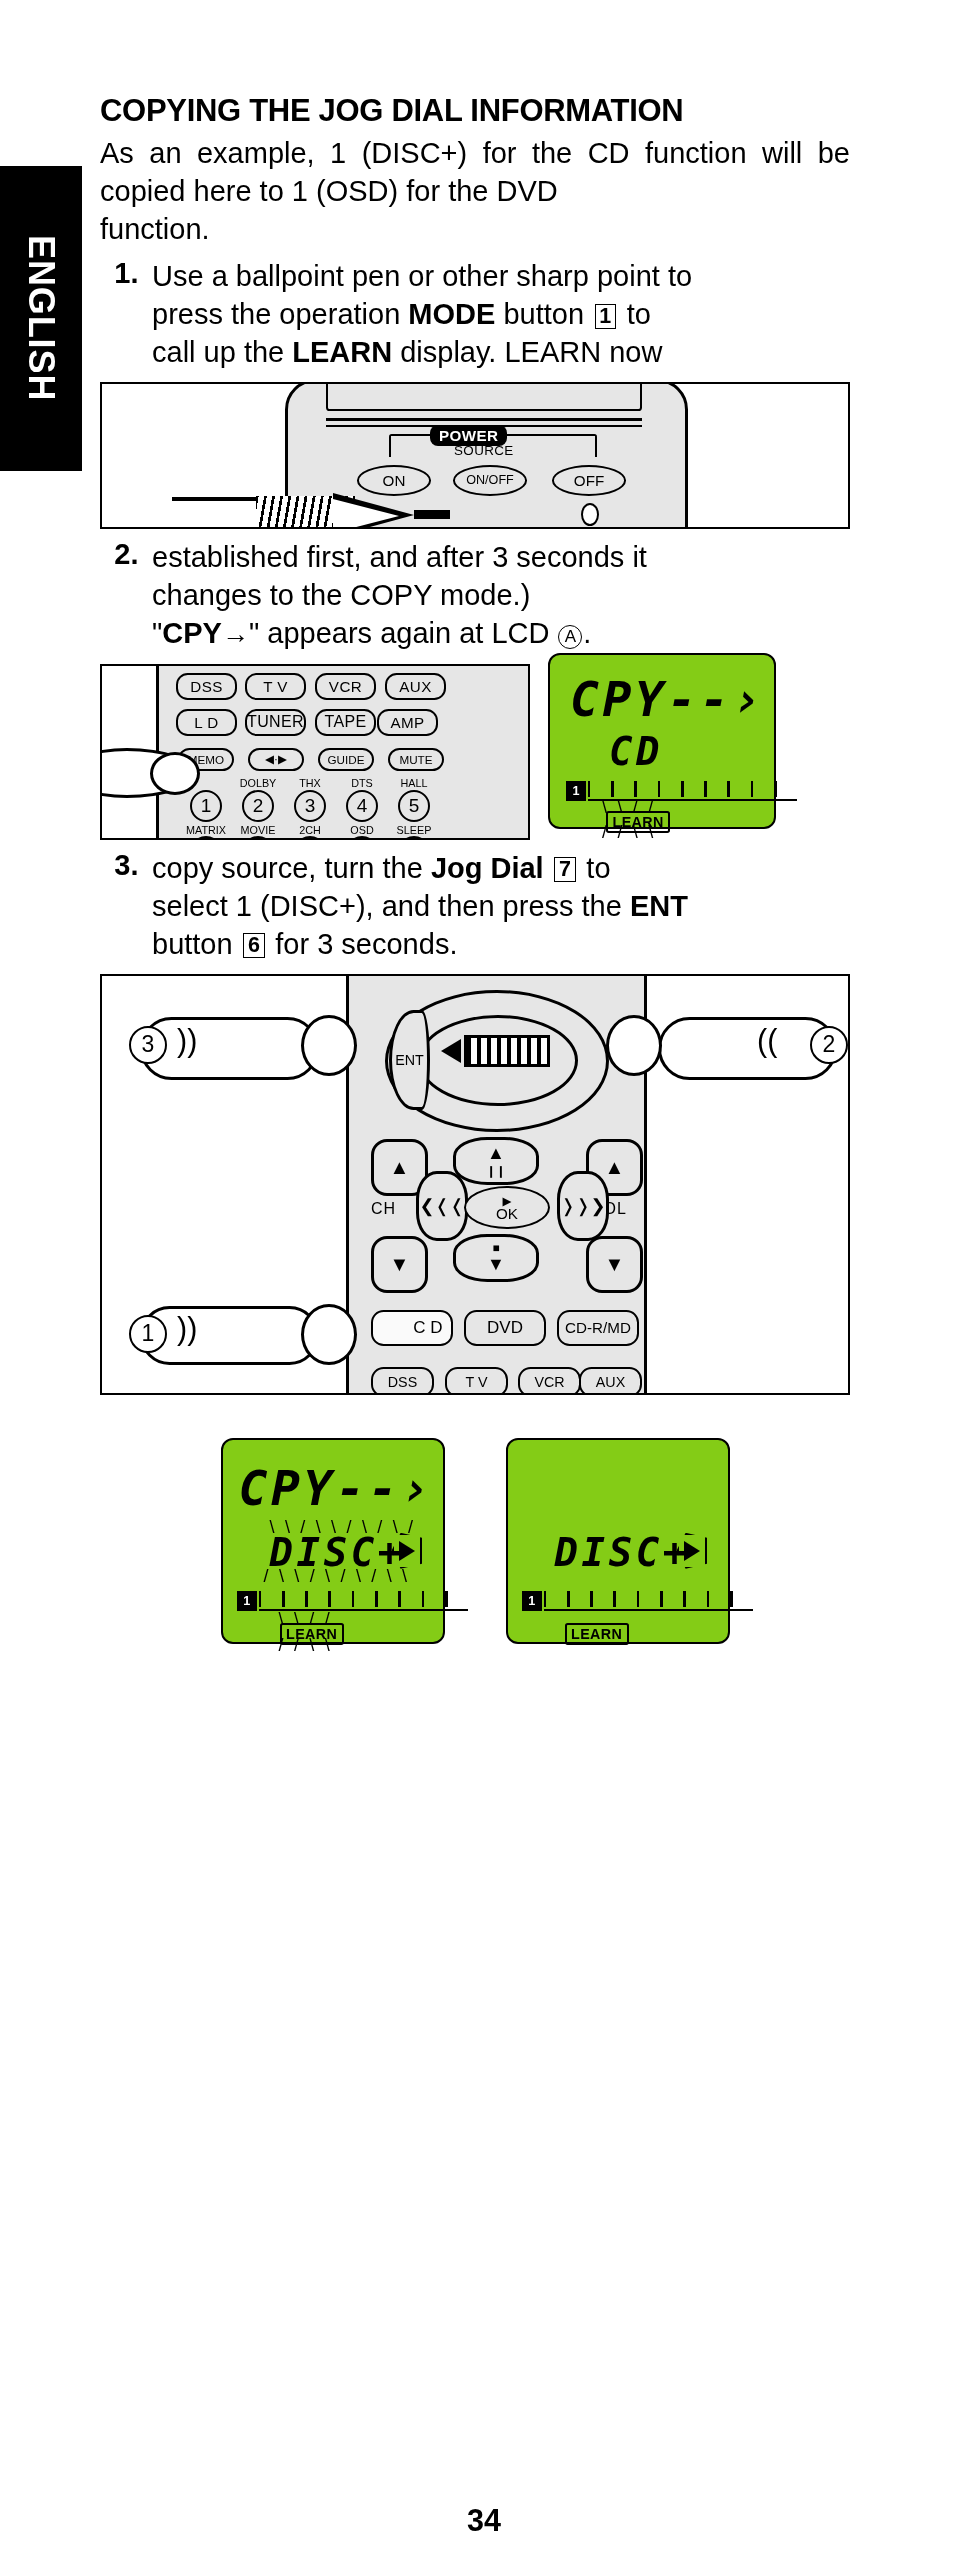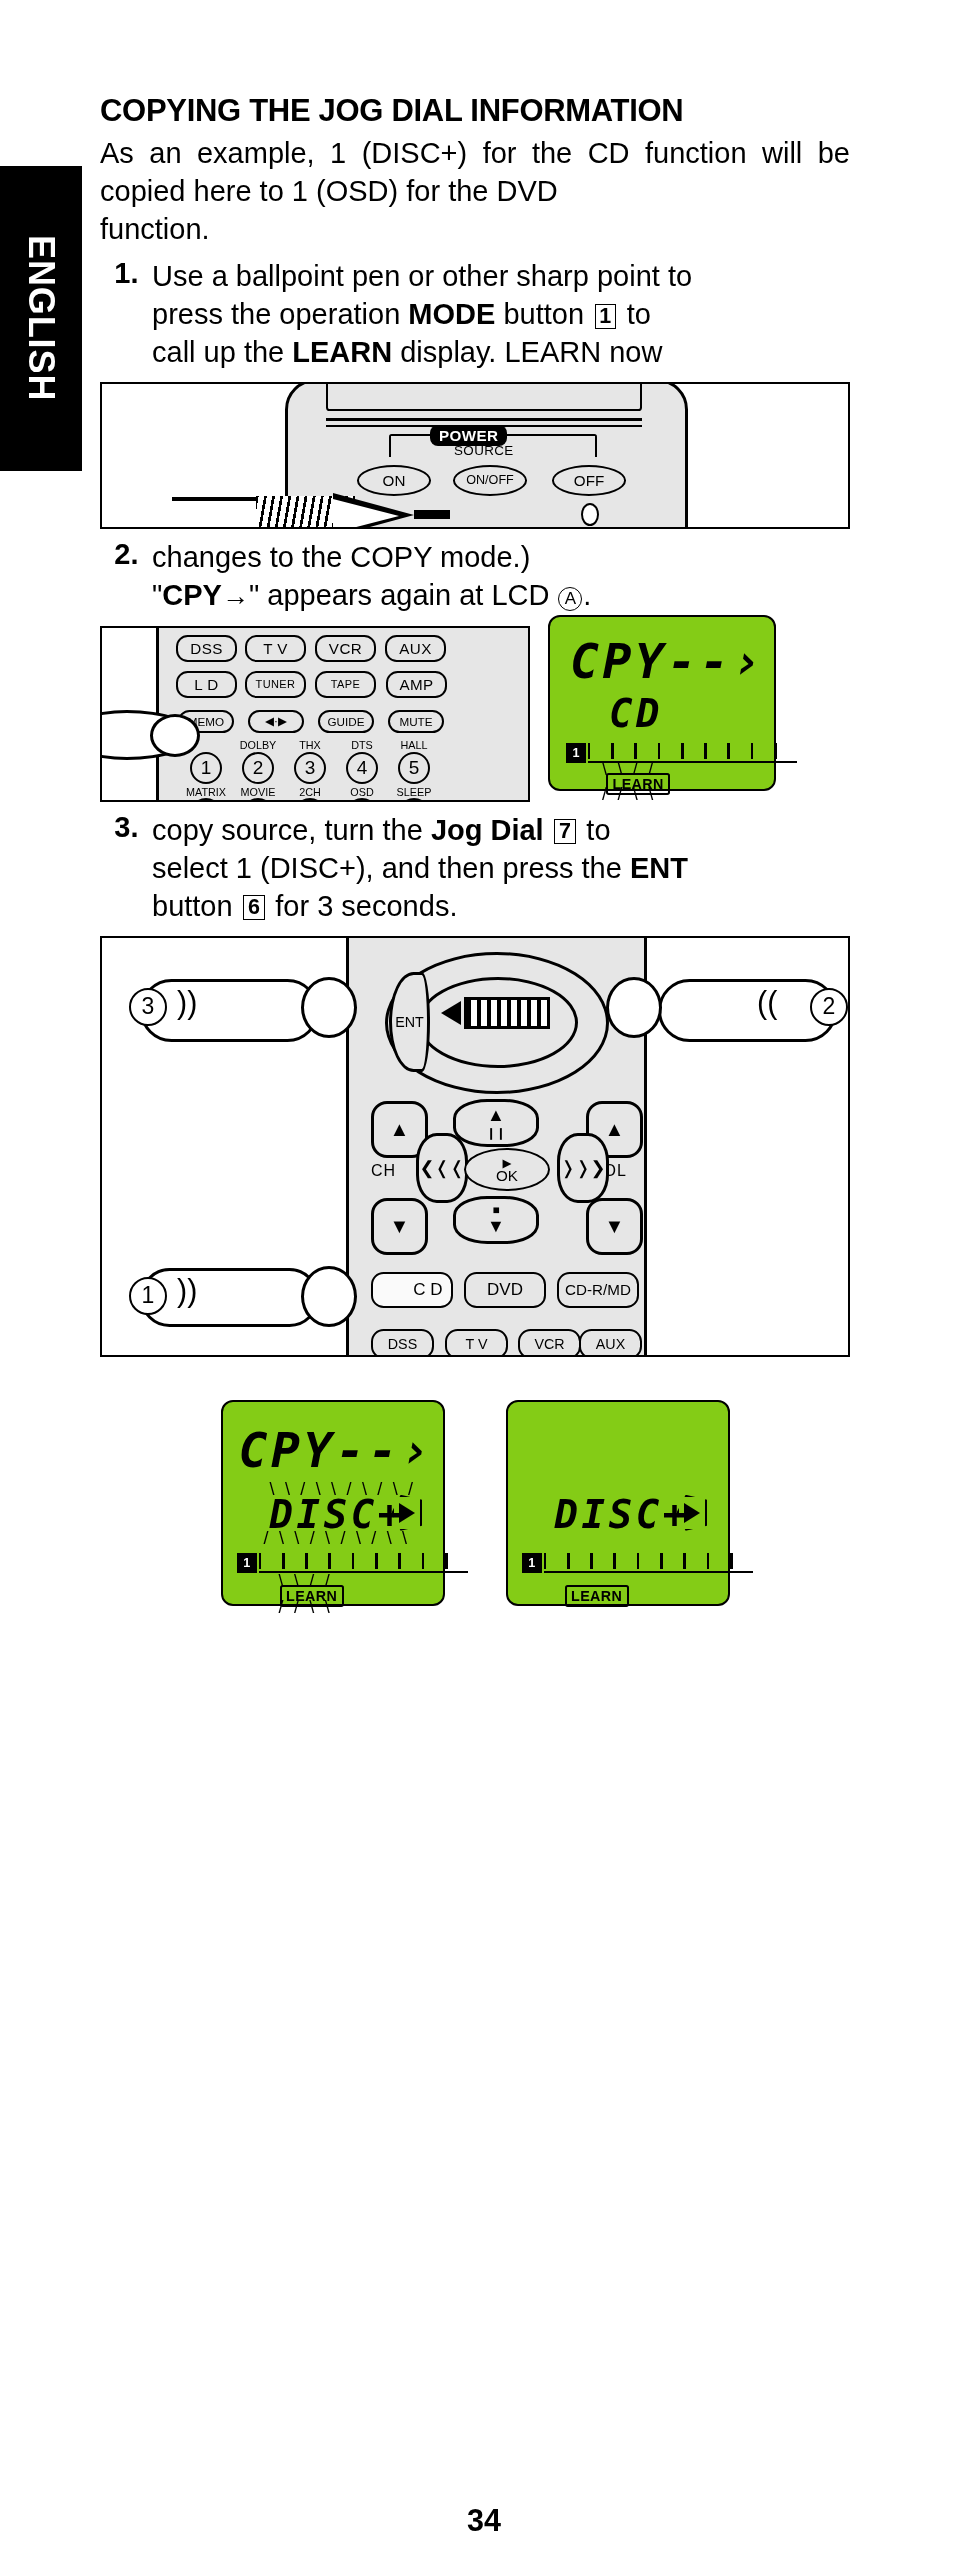--- a/index.html
+++ b/index.html
@@ -133,21 +133,21 @@
   #fig2 .panel{
     position:absolute; left:54px; top:0; width:375px; height:176px;
     background:#e6e6e6; border-left:3.6px solid #000;
   }
   #fig2 .fnbtn{
     position:absolute; width:61px; height:27px;
     border:2.7px solid #000; border-radius:11.7px; background:#e6e6e6;
     font-size:15.2px; display:flex; align-items:center; justify-content:center;
     letter-spacing:0.4px;
   }
-  #fig2 .small{ font-size:11px; }
+  #fig2 .small{ font-size:16px; }
   #fig2 .rbtn{
     position:absolute; width:56px; height:23px;
     border:2.2px solid #000; border-radius:11.7px; background:#e6e6e6;
     font-size:11.7px; display:flex; align-items:center; justify-content:center;
   }
   #fig2 .numbtn{
     position:absolute; width:32px; height:32px;
     border:2.2px solid #000; border-radius:50%; background:#e6e6e6;
     font-size:19px; display:flex; align-items:center; justify-content:center;
   }
@@ -325,39 +325,40 @@
     <div class="pen-shaft"></div>
     <div class="pen-grip"></div>
     <div class="pen-tip"></div>
     <div class="pen-tip-in"></div>
     <div class="pen-point"></div>
   </div>
 
   <div class="step">
     <div class="num">2.</div>
     <div class="body">
+      <div>established first, and after 3 seconds it</div>
       <div>changes to the COPY mode.)</div>
       <div><span>"</span><b>CPY</b><b class="arrowch">→</b><span>" appears again at LCD </span><span class="circled">A</span><span>.</span></div>
     </div>
   </div>
 
   <div style="display:flex; align-items:flex-start; gap:18px;">
 
     <div class="figframe" id="fig2">
       <div class="panel"></div>
 
       <div class="fnbtn" style="left:74px;top:7.2px;">DSS</div>
       <div class="fnbtn" style="left:143px;top:7.2px;">T V</div>
       <div class="fnbtn" style="left:213px;top:7.2px;">VCR</div>
       <div class="fnbtn" style="left:283px;top:7.2px;">AUX</div>
 
       <div class="fnbtn" style="left:74px;top:43px;">L D</div>
       <div class="fnbtn small" style="left:143px;top:43px;">TUNER</div>
       <div class="fnbtn small" style="left:213px;top:43px;">TAPE</div>
-      <div class="fnbtn" style="left:284px;top:43px;">AMP</div>
+      <div class="fnbtn" style="left:275px;top:43px;">AMP</div>
 
       <div class="rbtn" style="left:76px;top:82px;">MEMO</div>
       <div class="rbtn" style="left:146px;top:82px;">◀·▶</div>
       <div class="rbtn" style="left:216px;top:82px;">GUIDE</div>
       <div class="rbtn" style="left:286px;top:82px;">MUTE</div>
 
       <div class="numlbl" style="left:77px;top:111px;"></div>
       <div class="numlbl" style="left:129px;top:111px;">DOLBY</div>
       <div class="numlbl" style="left:181px;top:111px;">THX</div>
       <div class="numlbl" style="left:233px;top:111px;">DTS</div>

